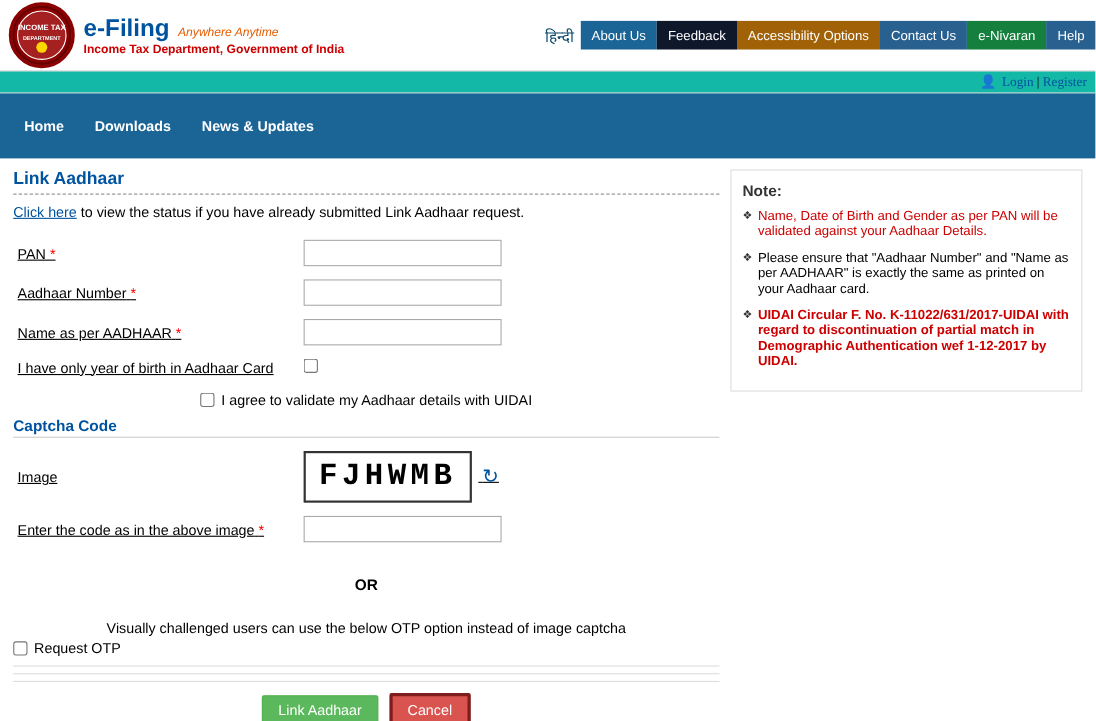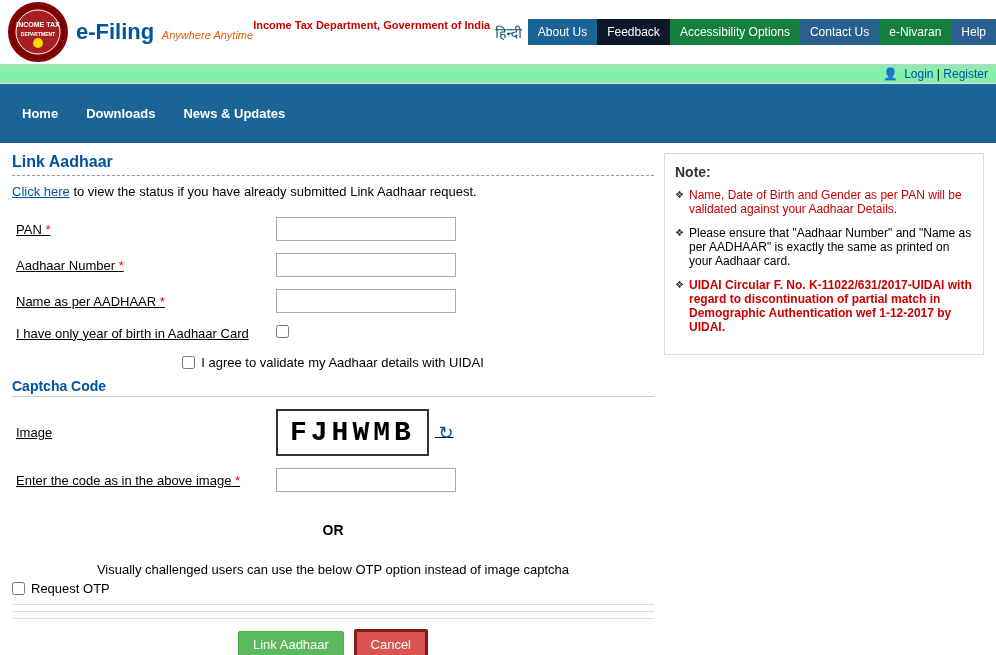--- a/index.html
+++ b/index.html
@@ -30,53 +30,54 @@
       color: white;
       font-size: 9px;
       font-weight: bold;
       text-align: center;
       margin-right: 8px;
       flex-shrink: 0;
       border: 3px solid #8B0000;
     }
     .logo-text {
       display: flex;
-      flex-direction: row;
+      flex-direction: column;
     }
     .top-bar-right {
       display: flex;
       align-items: center;
     }
     .top-nav-tabs {
       display: flex;
       align-items: stretch;
     }
     .top-nav-tab {
       padding: 6px 10px;
       font-size: 12px;
       cursor: pointer;
       color: white;
       text-decoration: none;
       display: flex;
       align-items: center;
     }
     .top-nav-tab.about { background: #1a6496; }
     .top-nav-tab.feedback { background: #0f172a; }
-    .top-nav-tab.accessibility { background: #15803d; text-align: right; }
+    .top-nav-tab.accessibility { background: #a16207; text-align: right; }
     .top-nav-tab.contact { background: #286090; }
     .top-nav-tab.enivaran { background: #15803d; }
     .top-nav-tab.help { background: #286090; }
 
     
     .login-bar {
-      background: #86efac;
+      background: #14b8a6;
       text-align: right;
       padding: 2px 8px 2px 0;
       font-size: 12px;
       border-bottom: 1px solid #ddd;
+      font-family: Liberation Serif, serif;
     }
     .login-bar a { color: #00539f; text-decoration: none; }
 
     
     .main-nav {
       background: #1a6496;
       display: flex;
       align-items: center;
       padding: 12px 8px;
     }

